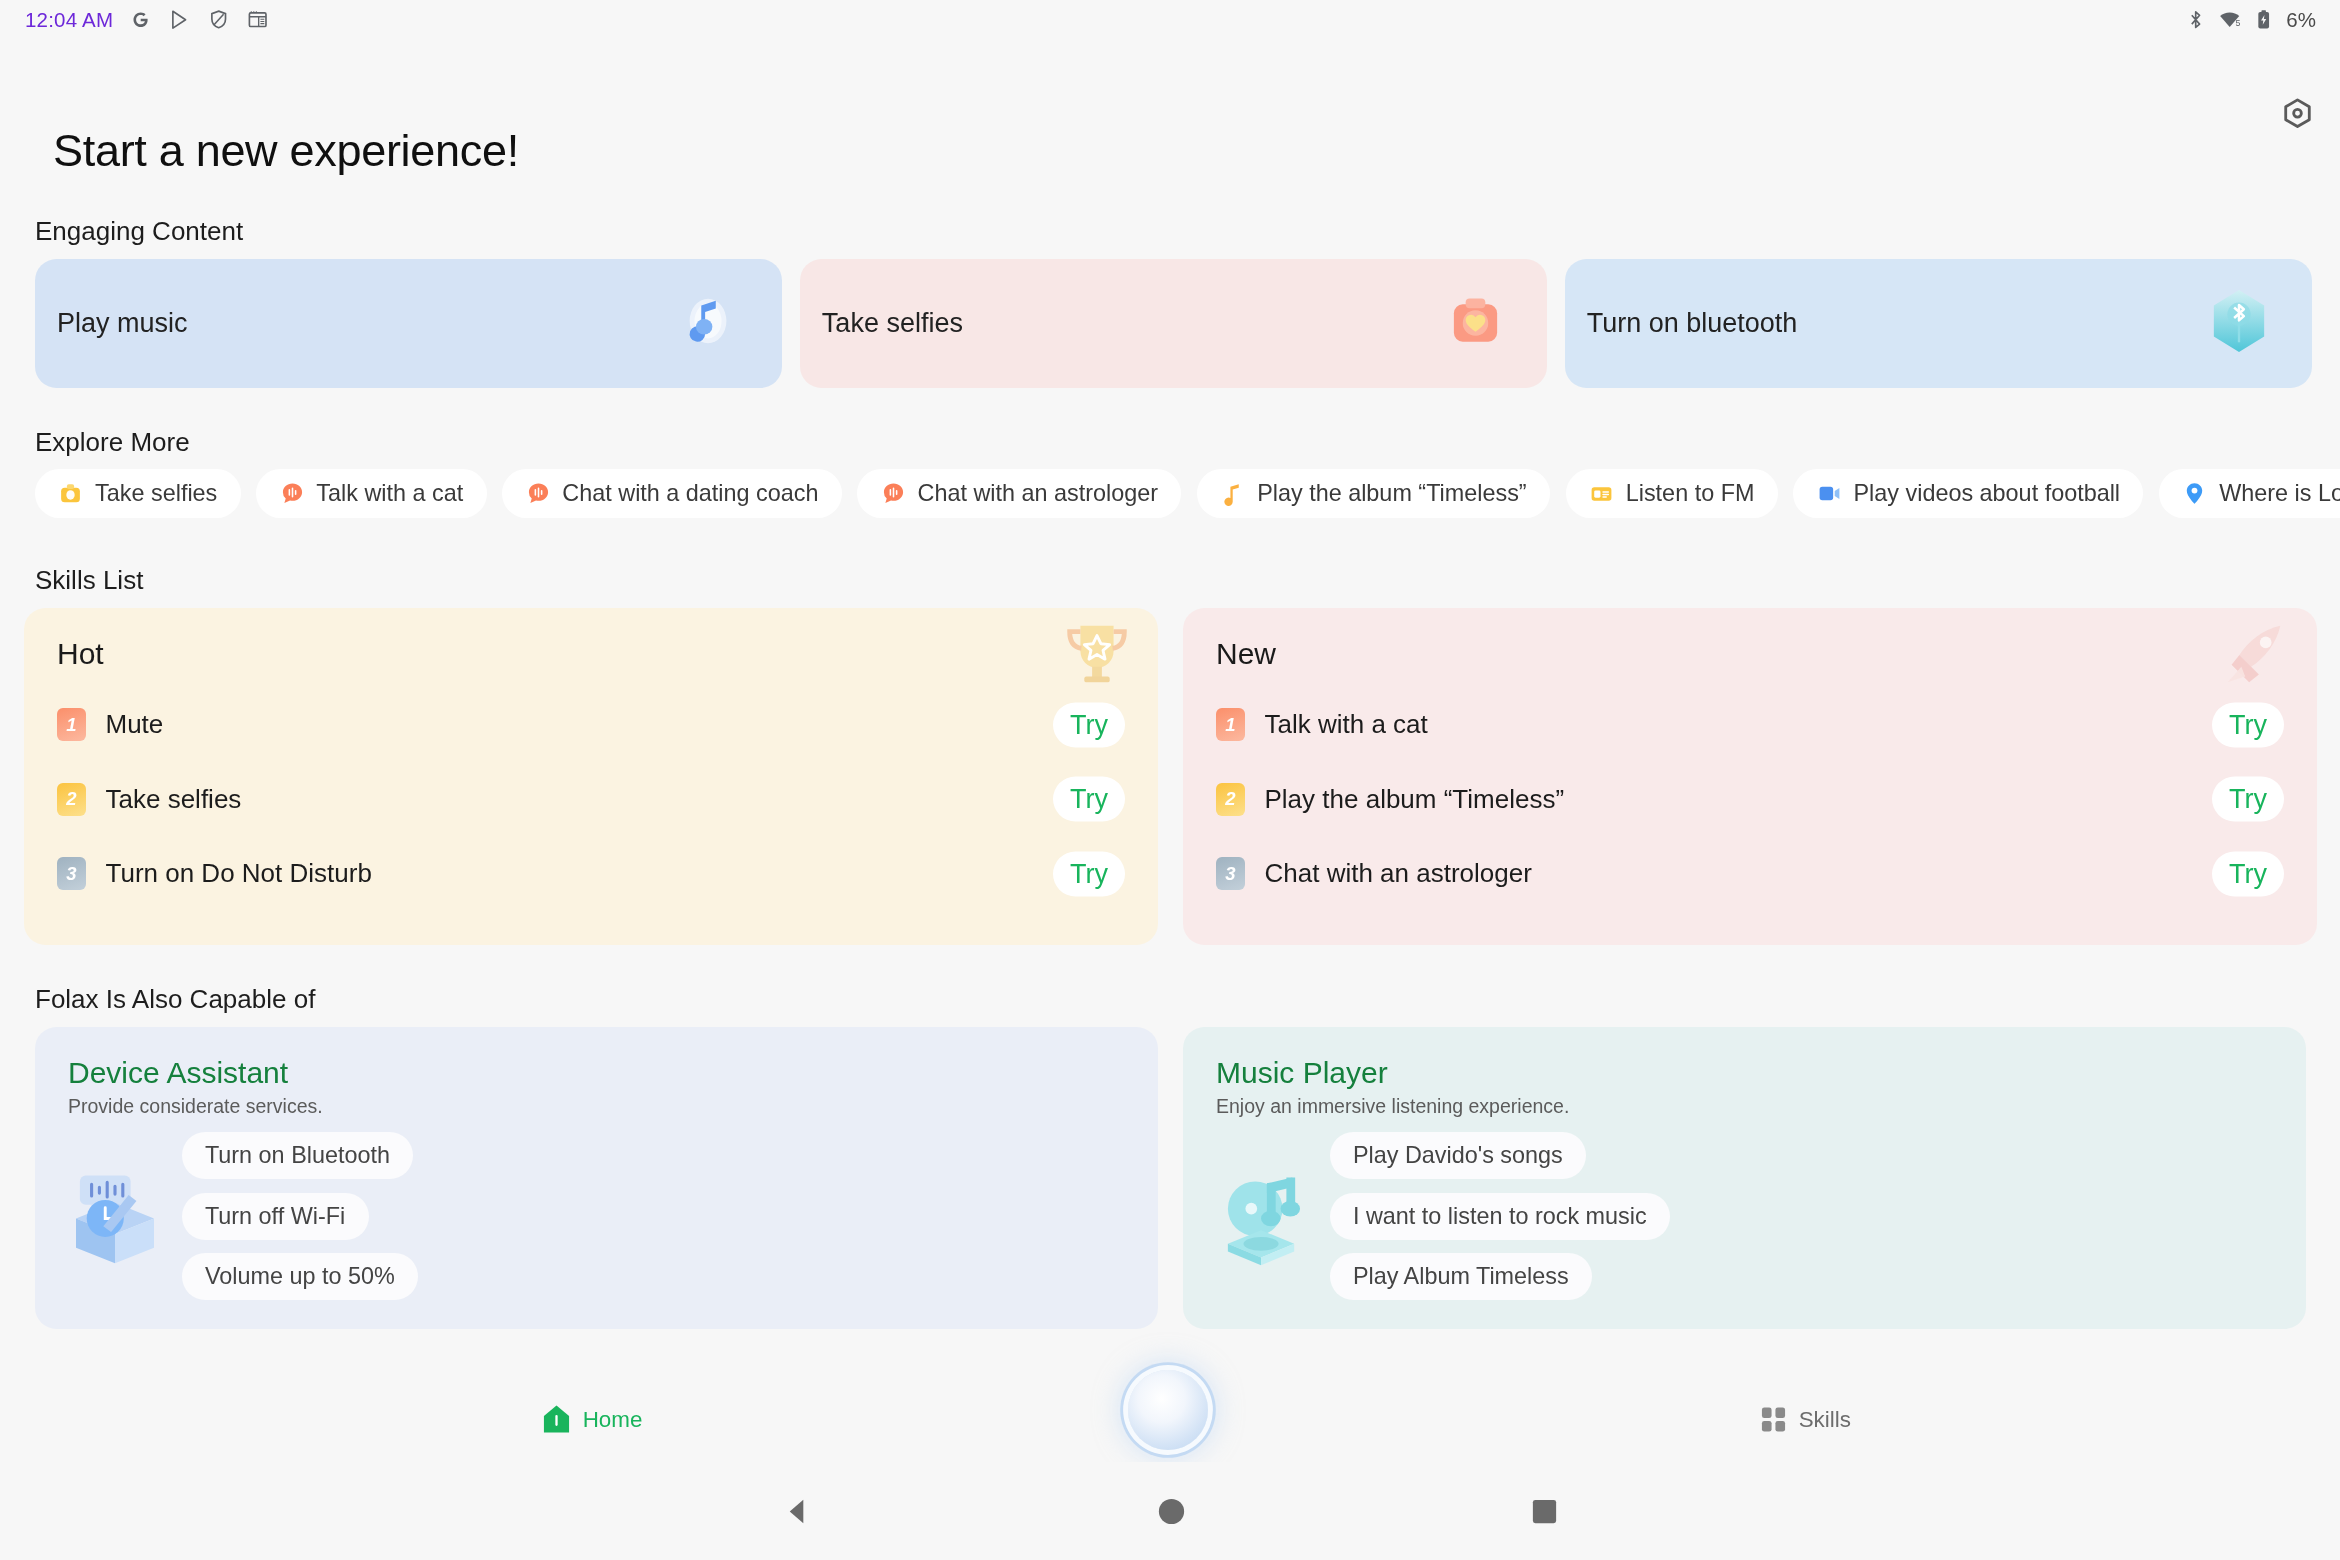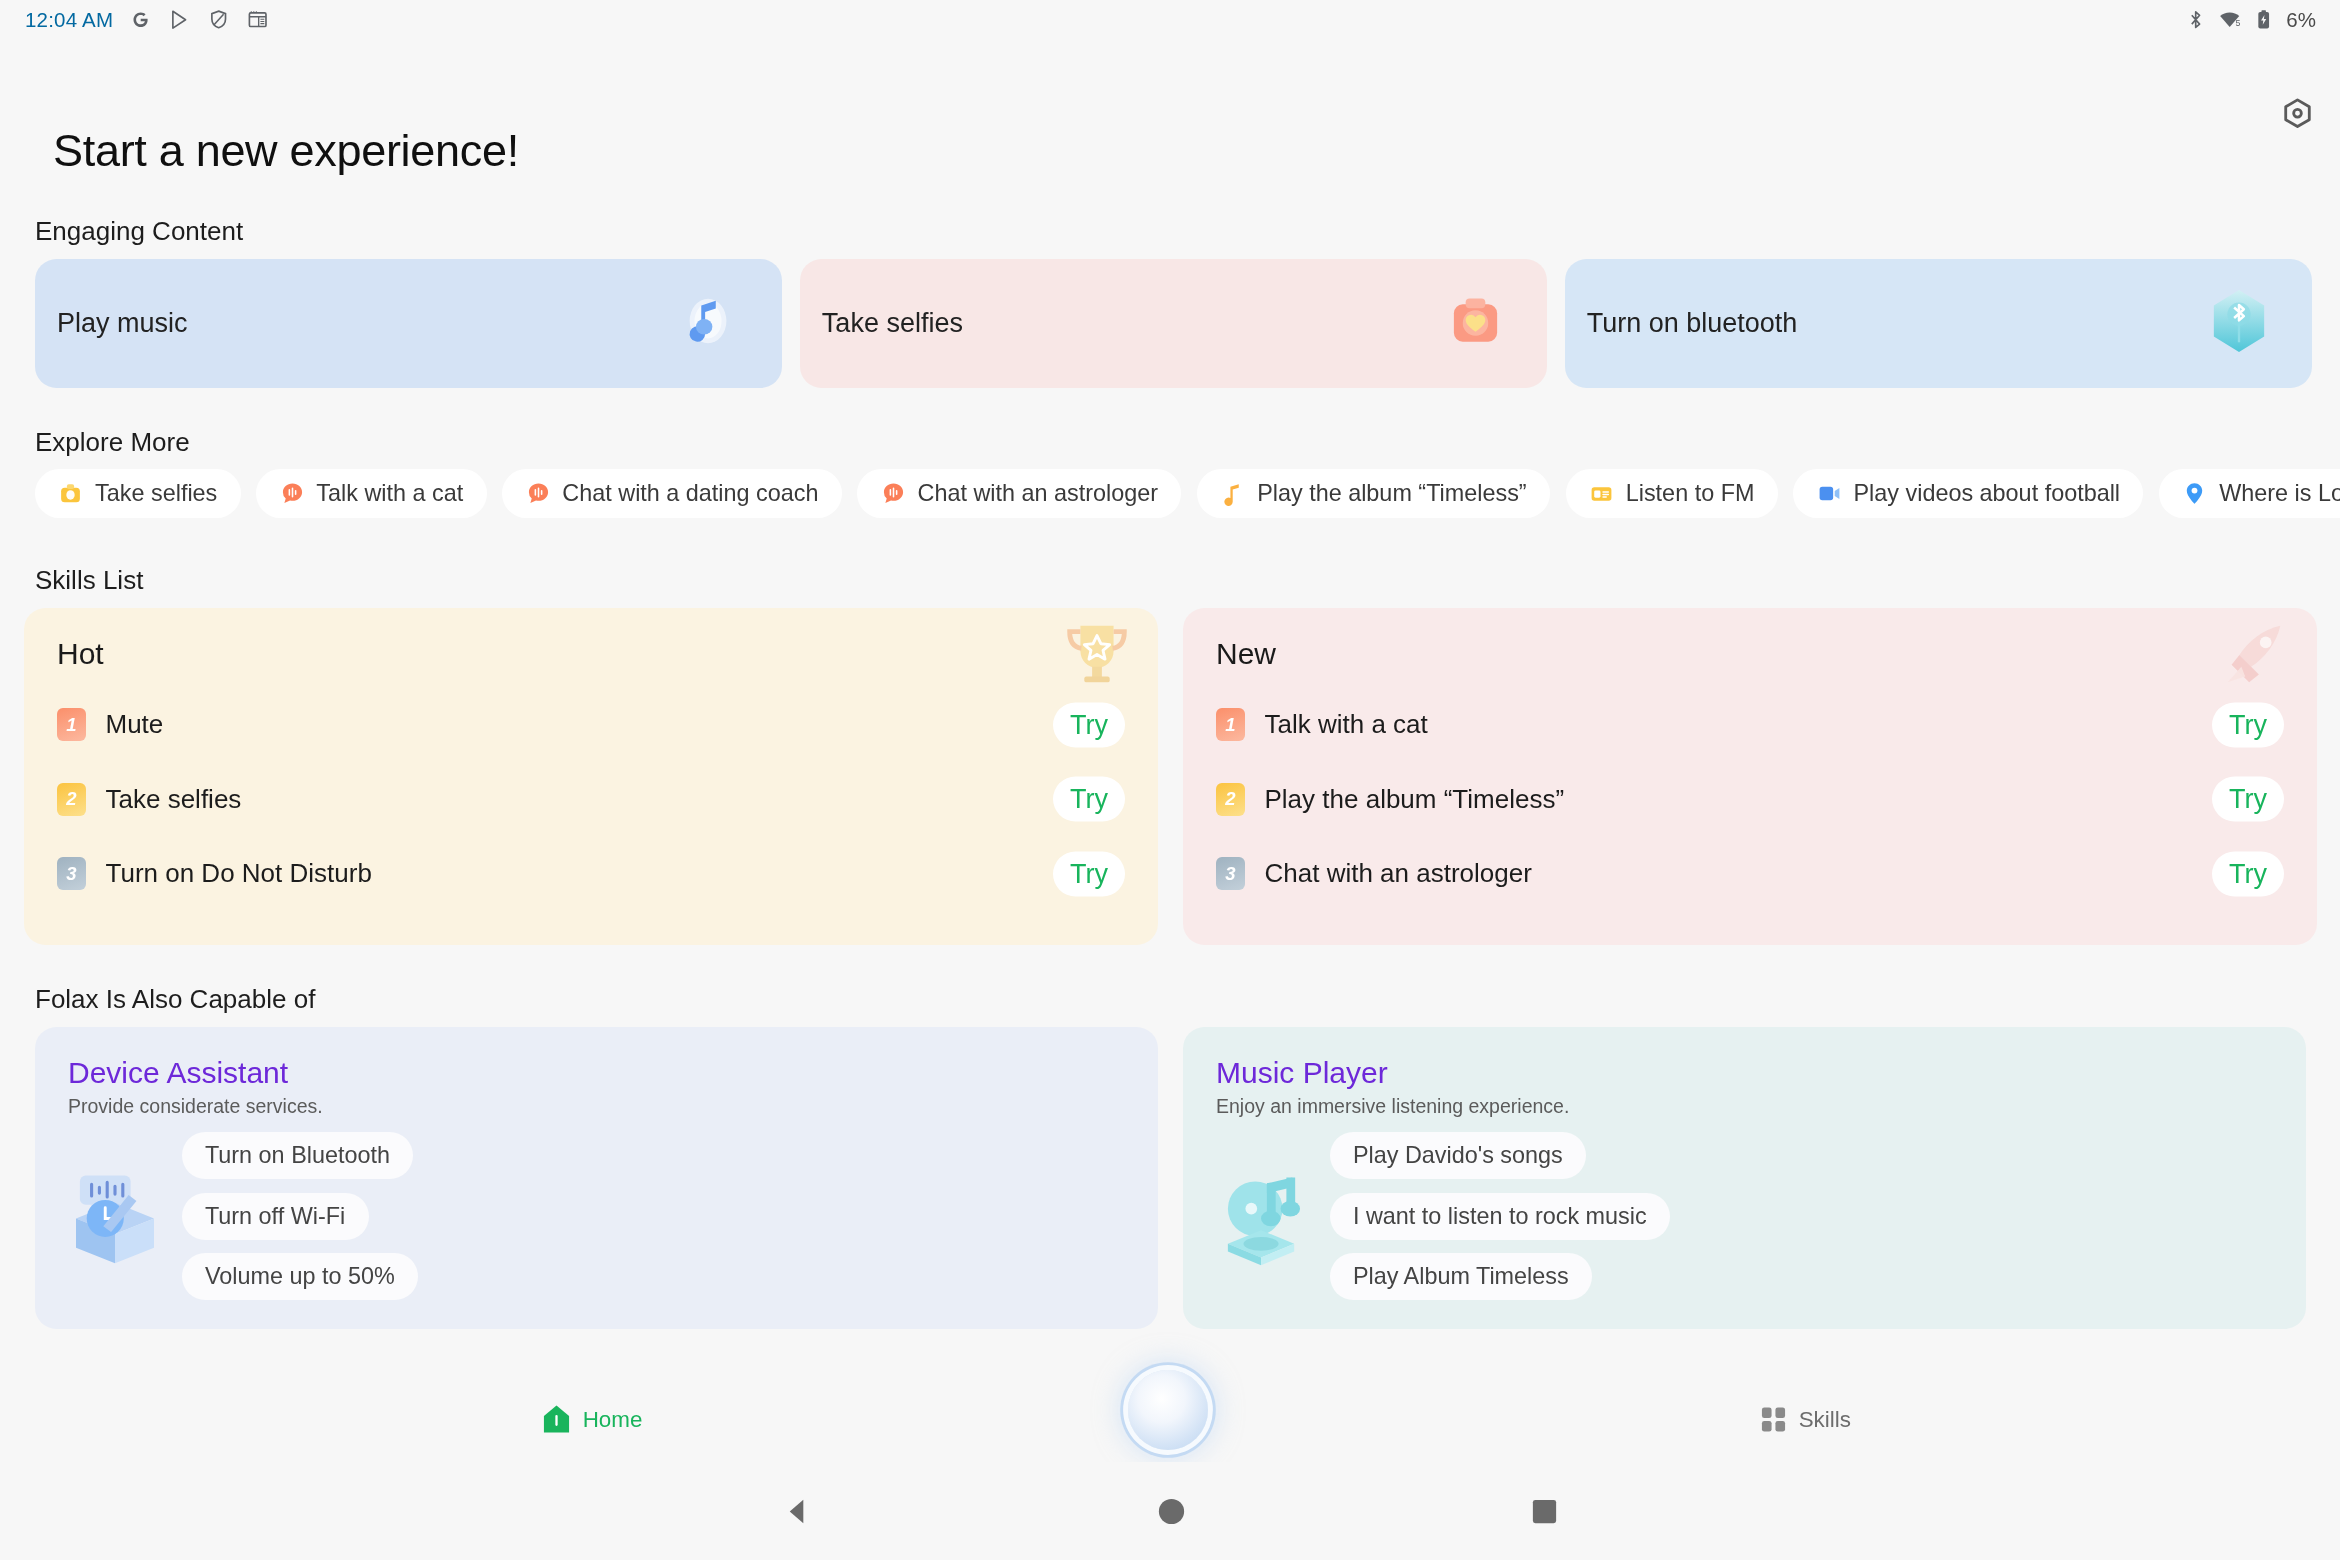--- a/index.html
+++ b/index.html
@@ -12,21 +12,21 @@
   #app { position: relative; width: 2341px; height: 1560px; background: #f7f7f7; }
 
   
   .statusbar {
     position: absolute; top: 0; left: 0; width: 2341px; height: 39px;
     display: flex; align-items: center; justify-content: space-between;
     padding: 0 25px; background: #f7f7f7;
   }
   .sb-left { display: flex; align-items: center; gap: 15.6px; }
   .sb-right { display: flex; align-items: center; gap: 10.7px; }
-  .sb-time { font-size: 20.5px; color: #0369a1; letter-spacing: 0.2px; }
+  .sb-time { font-size: 20.5px; color: #6d28d9; letter-spacing: 0.2px; }
   .sb-ico { width: 23.4px; height: 23.4px; display: block; }
   .sb-batt-text { font-size: 20.5px; color: #4a4a4a; }
 
   
   .topbar { position: absolute; top: 39px; left: 0; width: 2341px; height: 59px; }
   .settings-hex {
     position: absolute; right: 23.4px; top: 55px;
     width: 41px; height: 41px; cursor: pointer;
   }
 
@@ -90,21 +90,21 @@
   }
 
   
   .cap-row { display: flex; gap: 25px; padding: 0 35px; }
   .cap-card {
     flex: 1; border-radius: 21.5px; padding: 29px 33px; position: relative;
     min-height: 244px; overflow: hidden;
   }
   .cap-card.device { background: #eaeef7; }
   .cap-card.music { background: #e6f1f1; }
-  .cap-title { font-size: 30px; color: #6d28d9; font-weight: 500; }
+  .cap-title { font-size: 30px; color: #15803d; font-weight: 500; }
   .cap-sub { font-size: 19.5px; color: #5b5b5b; margin-top: 5.9px; }
   .cap-body { display: flex; align-items: center; margin-top: 13.7px; }
   .cap-ico { width: 94px; height: 117px; flex: 0 0 94px; margin-right: 19.5px; }
   .cap-pills { display: flex; flex-direction: column; gap: 13.7px; }
   .pill {
     background: #fbfbfd; border-radius: 23.4px; height: 47px; align-self: flex-start;
     display: flex; align-items: center; padding: 0 23.4px;
     font-size: 23.4px; color: #444; cursor: pointer; white-space: nowrap;
   }
 

